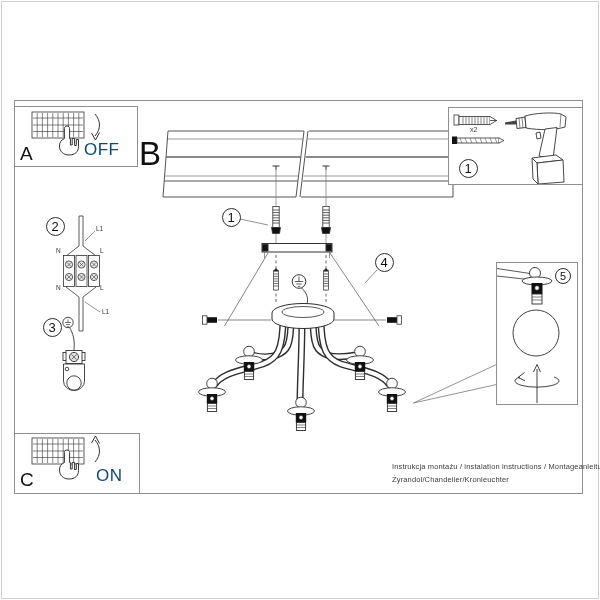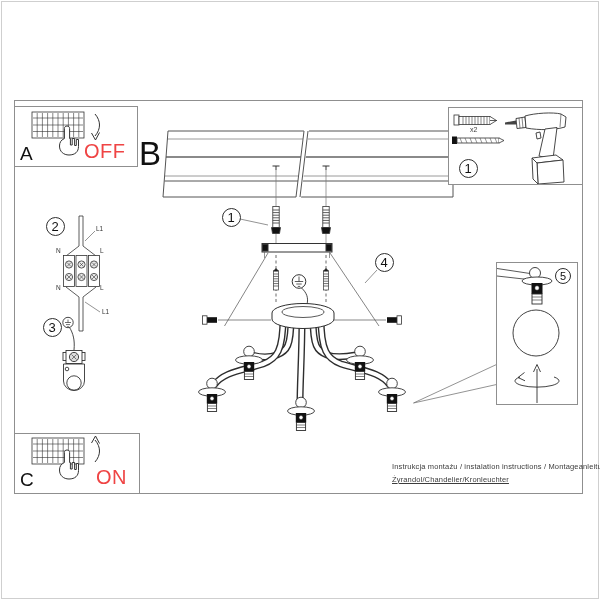--- a/index.html
+++ b/index.html
@@ -4,21 +4,21 @@
 <style>
   html,body{margin:0;padding:0;background:#fff;}
   .stage{position:relative;width:600px;height:600px;background:#fff;overflow:hidden;
          font-family:"Liberation Sans",sans-serif;color:#111;}
   .outer-edge{position:absolute;inset:1px;border:1px solid #cfcfcf;z-index:0;}
   svg.art{position:absolute;left:0;top:0;z-index:1;}
   .box{position:absolute;border:1px solid #8f8f8f;box-sizing:border-box;background:transparent;z-index:2;}
   .txt{position:absolute;z-index:3;line-height:1;white-space:nowrap;}
   .lbl{font-size:19px;color:#111;}
   .big{font-size:33px;color:#111;}
-  .act{font-size:20px;letter-spacing:.5px;color:#ef4444;}
+  .act{font-size:17px;letter-spacing:.5px;color:#0c4a6e;}
   .tiny{font-size:7px;color:#444;}
   .wire-lbl{font-size:6.5px;color:#333;}
   .footer{font-size:7.5px;color:#3c3c3c;letter-spacing:.15px;}
   .badge{position:absolute;z-index:3;width:19px;height:19px;border:1.2px solid #2e2e2e;border-radius:50%;
          background:#fff;font-size:13px;line-height:17px;text-align:center;color:#111;box-sizing:border-box;}
   .badge.small{width:16px;height:16px;font-size:11px;line-height:14px;}
 </style>
 </head>
 <body>
 
@@ -282,14 +282,14 @@
   <div class="txt wire-lbl" style="left:102px;top:309px;">L1</div>
 
   <div class="badge" style="left:458.5px;top:158.5px;">1</div>
   <div class="badge" style="left:221.5px;top:207.5px;">1</div>
   <div class="badge" style="left:45.5px;top:216.5px;">2</div>
   <div class="badge" style="left:42.5px;top:317.5px;">3</div>
   <div class="badge" style="left:374.5px;top:252.5px;">4</div>
   <div class="badge small" style="left:555px;top:268px;">5</div>
 
   <div class="txt footer" style="left:392px;top:463px;">Instrukcja montażu / instalation instructions / Montageanleitung</div>
-  <div class="txt footer" style="left:392px;top:475.5px;text-decoration:underline;">Żyrandol/Chandelier/Kronleuchter</div>
+  <div class="txt footer" style="left:392px;top:475.5px;">Żyrandol/Chandelier/Kronleuchter</div>
 </div>
 
 </body></html>

